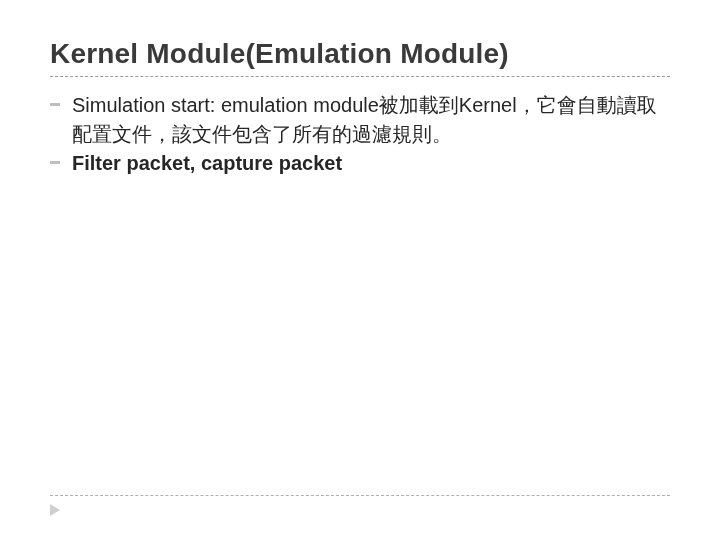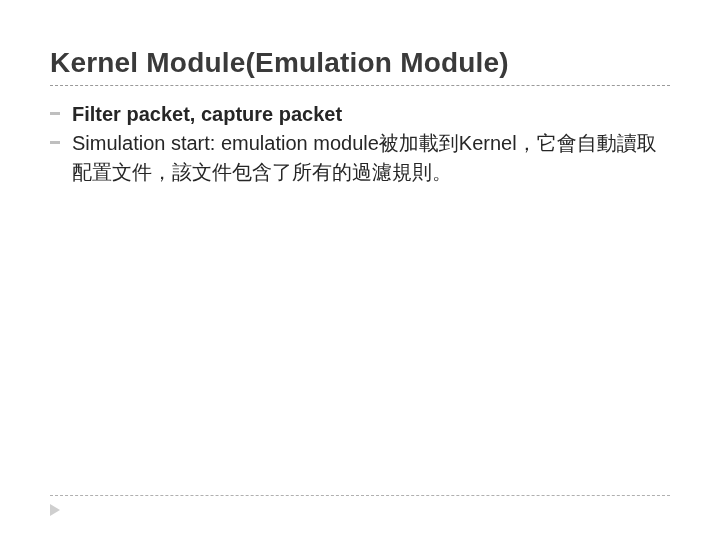--- a/index.html
+++ b/index.html
@@ -14,21 +14,21 @@
   .slide {
     box-sizing: border-box;
     padding: 38px 50px 40px 50px;
     position: relative;
     height: 100%;
   }
   .title {
     font-size: 28px;
     font-weight: bold;
     color: #3a3a3a;
-    margin: 9px 0 6px 0;
+    margin: 0 0 6px 0;
     letter-spacing: 0.2px;
   }
   .title-rule {
     border: none;
     border-top: 1px dashed #9a9a9a;
     margin: 0 0 14px 0;
   }
   .bullets {
     list-style: none;
     margin: 0;
@@ -71,18 +71,18 @@
     border-left: 10px solid #cfcfcf;
   }
 </style>
 </head>
 <body>
 
 <div class="slide">
   <h1 class="title">Kernel Module(Emulation Module)</h1>
   <hr class="title-rule">
   <ul class="bullets">
+    <li><span>Simulation start: emulation module被加載到Kernel，它會自動讀取配置文件，該文件包含了所有的過濾規則。</span></li>
     <li><span class="bold">Filter packet, capture packet</span></li>
-    <li><span>Simulation start: emulation module被加載到Kernel，它會自動讀取配置文件，該文件包含了所有的過濾規則。</span></li>
   </ul>
   <hr class="footer-rule">
   <div class="footer-arrow"></div>
 </div>
 
 </body></html>

